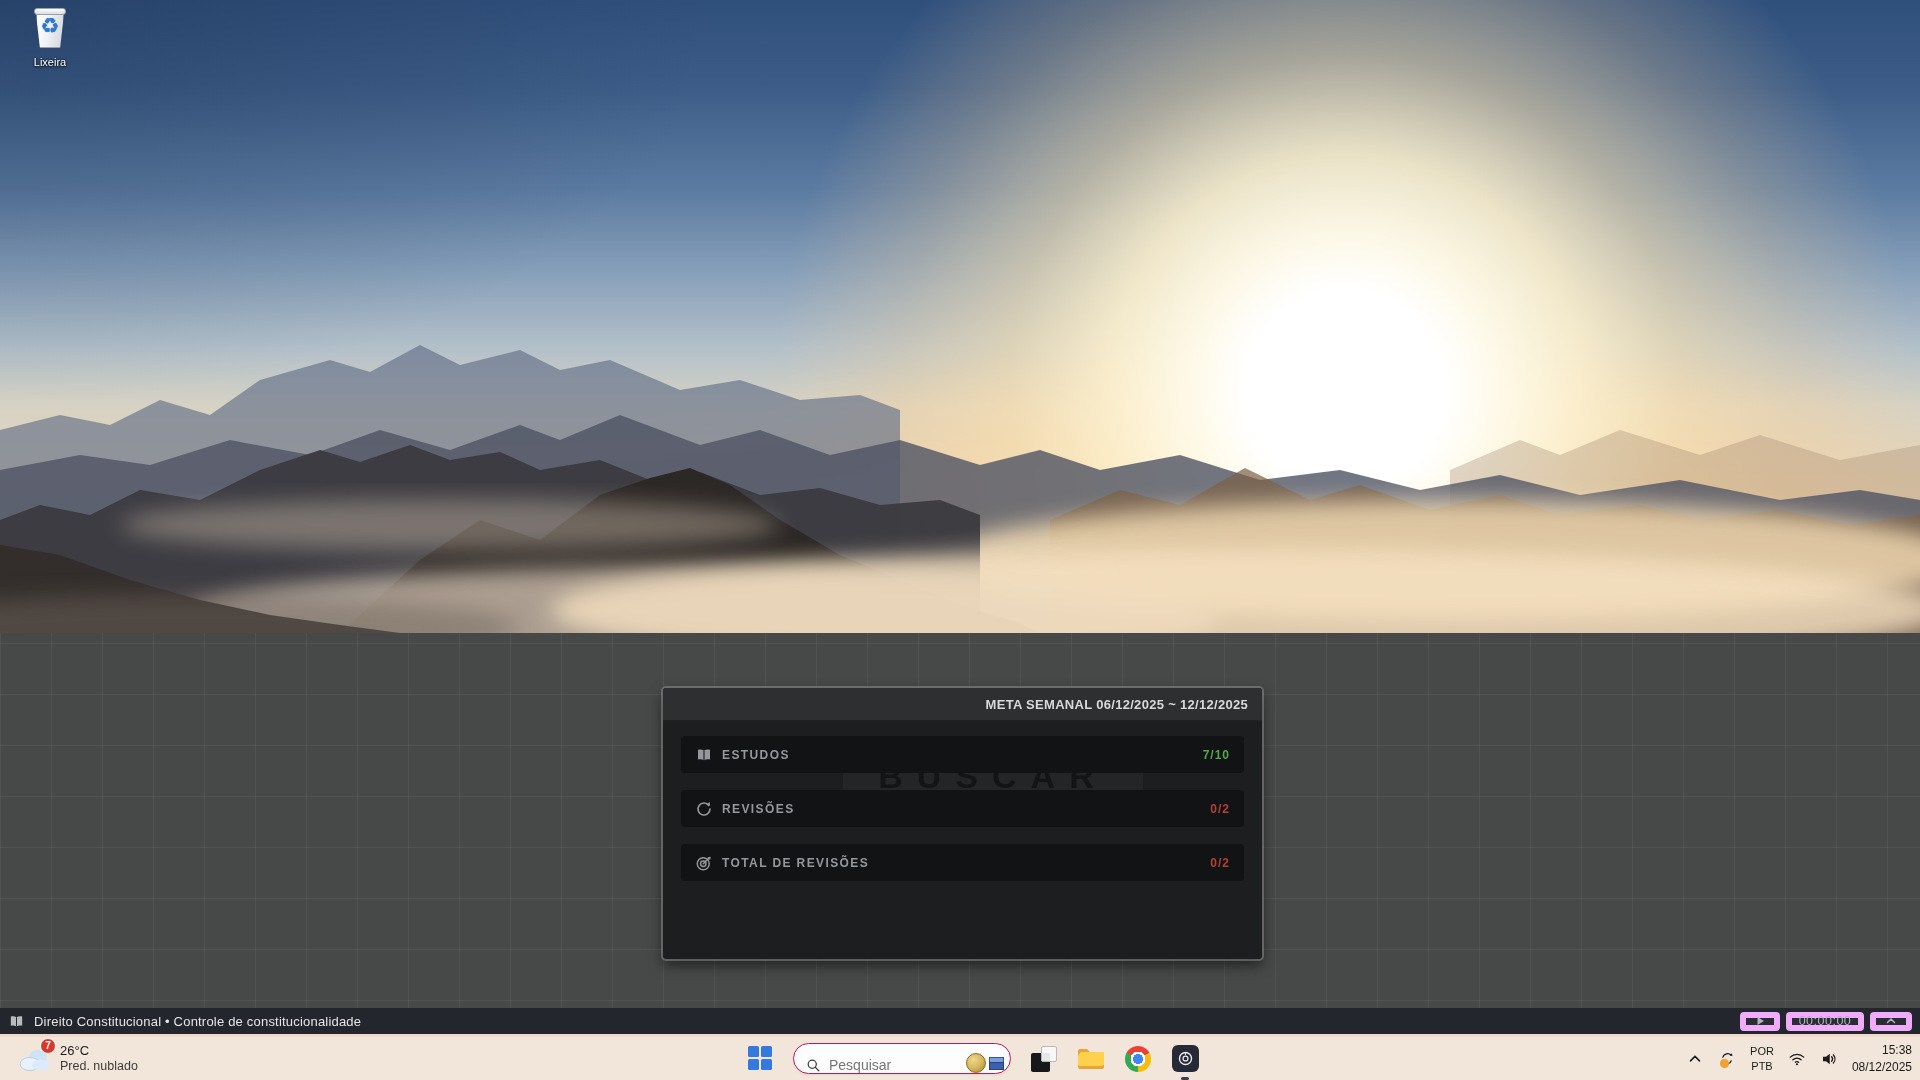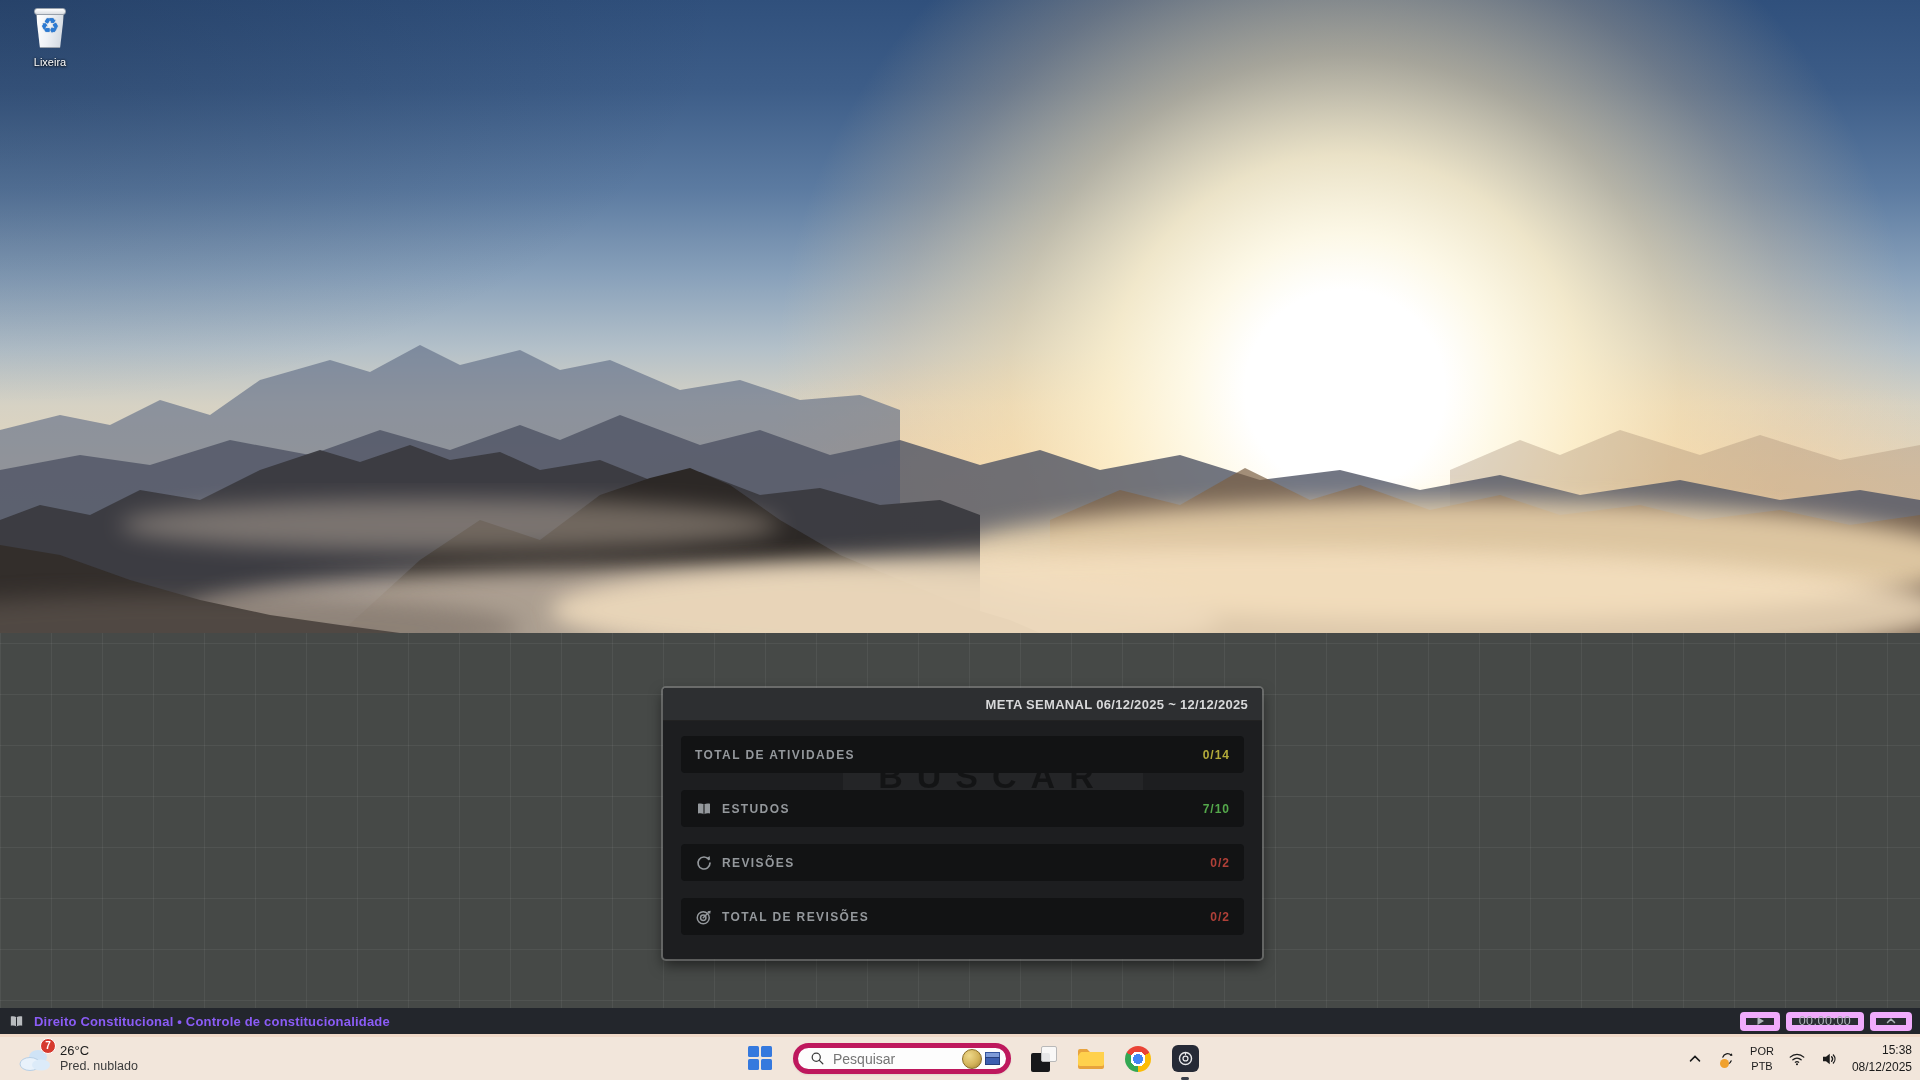--- a/index.html
+++ b/index.html
@@ -52,21 +52,21 @@
   .stat-row .ricon { width:18px; height:18px; margin-right:9px; display:flex; align-items:center; }
   .stat-row .ricon svg { width:18px; height:18px; }
   .stat-label { color:#94989c; font-size:12px; font-weight:700; letter-spacing:1.4px; }
   .stat-value { margin-left:auto; font-size:12px; font-weight:700; letter-spacing:1px; }
 
   
   .status-bar { position:absolute; left:0; top:1008px; width:1920px; height:26px; background:#23262c;
       display:flex; align-items:center; padding:0 8px; }
   .status-left { display:flex; align-items:center; gap:9px; }
   .status-left svg { width:17px; height:17px; }
-  .status-subject { color:#8b5cf6; font-size:13px; font-weight:700; letter-spacing:.2px; }
+  .status-subject { color:#e5e5e5; font-size:13px; font-weight:400; letter-spacing:.2px; }
   .status-right { margin-left:auto; display:flex; align-items:center; gap:6px; }
   .sb-btn { height:19px; background:#2a2d33; border:6px solid #f0abfc; border-radius:4px;
       display:flex; align-items:center; justify-content:center; cursor:pointer; }
   .sb-play { width:40px; } .sb-timer { width:78px; } .sb-chev { width:42px; }
   .sb-play svg, .sb-chev svg { width:12px; height:12px; }
   .sb-timer span { color:#aeb4ba; font-size:12.5px; letter-spacing:.5px; }
   .taskbar-strip { position:absolute; left:0; top:1034px; width:1920px; height:3px; background:#f0d9c8; }
 
   
   .taskbar { position:absolute; left:0; top:1037px; width:1920px; height:43px; background:#f2e6db;
@@ -78,22 +78,22 @@
   .weather-badge { position:absolute; right:-4px; top:-6px; width:16px; height:16px; background:#d63a2e;
       border-radius:50%; color:#fff; font-size:10px; font-weight:700; display:flex; align-items:center; justify-content:center;
       border:1px solid #fff; }
   .weather-temp { color:#1c1c1c; font-size:13px; line-height:1.25; }
   .weather-cond { color:#3c3c3c; font-size:12.5px; line-height:1.25; }
 
   .task-center { position:absolute; left:748px; top:0; height:43px; display:flex; align-items:center; gap:19px; }
   .start-btn { width:26px; height:26px; display:grid; grid-template-columns:11px 11px; grid-template-rows:11px 11px;
       gap:2px; cursor:pointer; }
   .start-btn span { background:#3579de; border-radius:1.5px; }
-  .search-pill { width:218px; height:31px; background:#fdfdfd; border:5px solid #be185d; border-radius:17px;
-      display:flex; align-items:center; padding:0 5px 0 12px; gap:8px; cursor:text;
+  .search-pill { width:218px; height:31px; background:#fdfdfd; border:1px solid #be185d; border-radius:17px;
+      display:flex; align-items:flex-end; padding:0 5px 0 12px; gap:8px; cursor:text;
       box-shadow:0 1px 2px rgba(0,0,0,0.07); }
   .search-pill svg.mag { width:15px; height:15px; flex:none; }
   .search-pill input { border:none; outline:none; background:transparent; flex:1; font-size:14px; color:#474747;
       font-family:"Liberation Sans", sans-serif; min-width:0; }
   .pill-icons { display:flex; align-items:center; gap:2px; flex:none; }
   .medal { width:20px; height:20px; border-radius:50%;
       background:radial-gradient(circle at 35% 32%, #efd98a, #d3b35a 55%, #9e7d2e 100%);
       border:1px solid #8a6d27; }
   .bluebox { width:17px; height:15px; position:relative; }
   .bluebox .b-top { position:absolute; left:1px; top:1px; width:15px; height:6px; background:#7d9bd8; border:1px solid #33549e; }
@@ -158,24 +158,20 @@
 
   <div class="app-window">
 
     <div class="modal" style="position:absolute; left:663px; top:55px;">
       <div class="modal-header">
         <span class="modal-title">META SEMANAL 06/12/2025 ~ 12/12/2025</span>
       </div>
       <div class="modal-watermark">BUSCAR</div>
       <div class="modal-rows">
 
-        <div class="stat-row">
-          <span class="stat-label">TOTAL DE ATIVIDADES</span>
-          <span class="stat-value" style="color: rgb(179, 171, 58);">0/14</span>
-        </div>
 
         <div class="stat-row">
           <span class="ricon">
             <svg viewBox="0 0 24 24">
                 <path fill="#94989c" d="M12 6C9.8 4.7 7 4.4 4 5v13c3-.6 5.8-.3 8 1 2.2-1.3 5-1.6 8-1V5c-3-.6-5.8-.3-8 1z"></path>
                 <path stroke="#121314" stroke-width="1.4" d="M12 6v13"></path>
               </svg>
           </span>
           <span class="stat-label">ESTUDOS</span>
           <span class="stat-value" style="color: rgb(84, 168, 75);">7/10</span>

